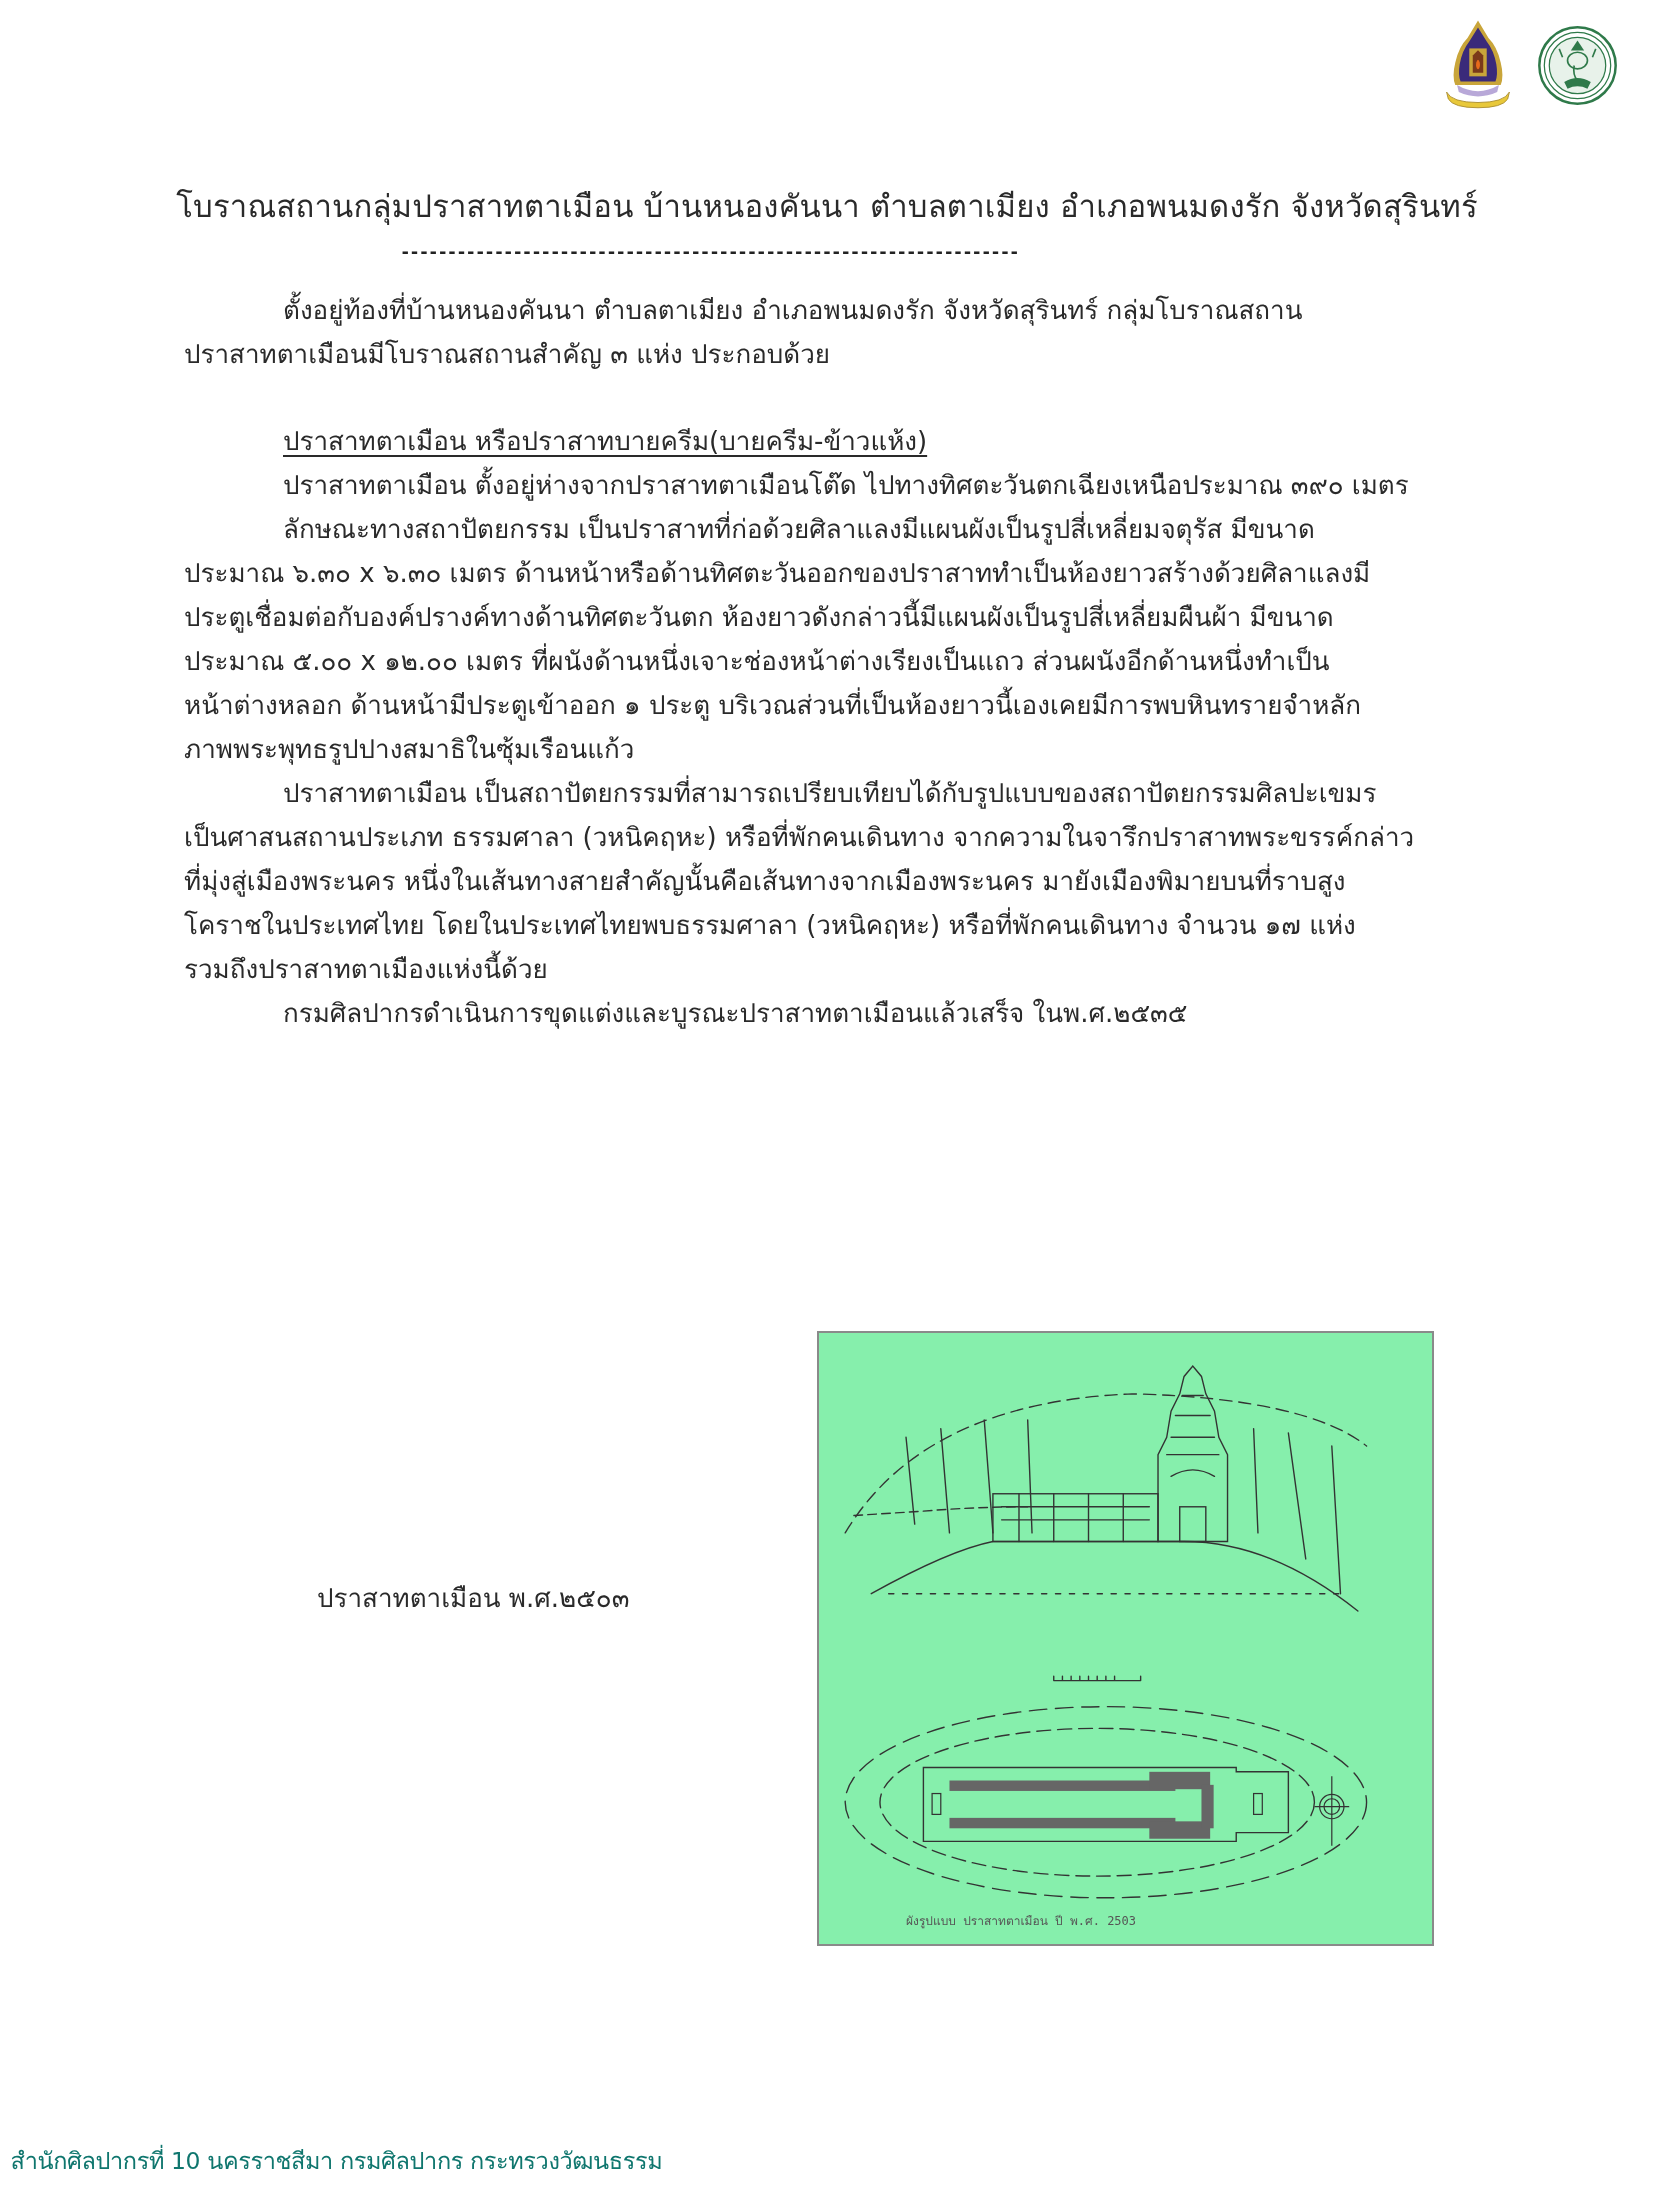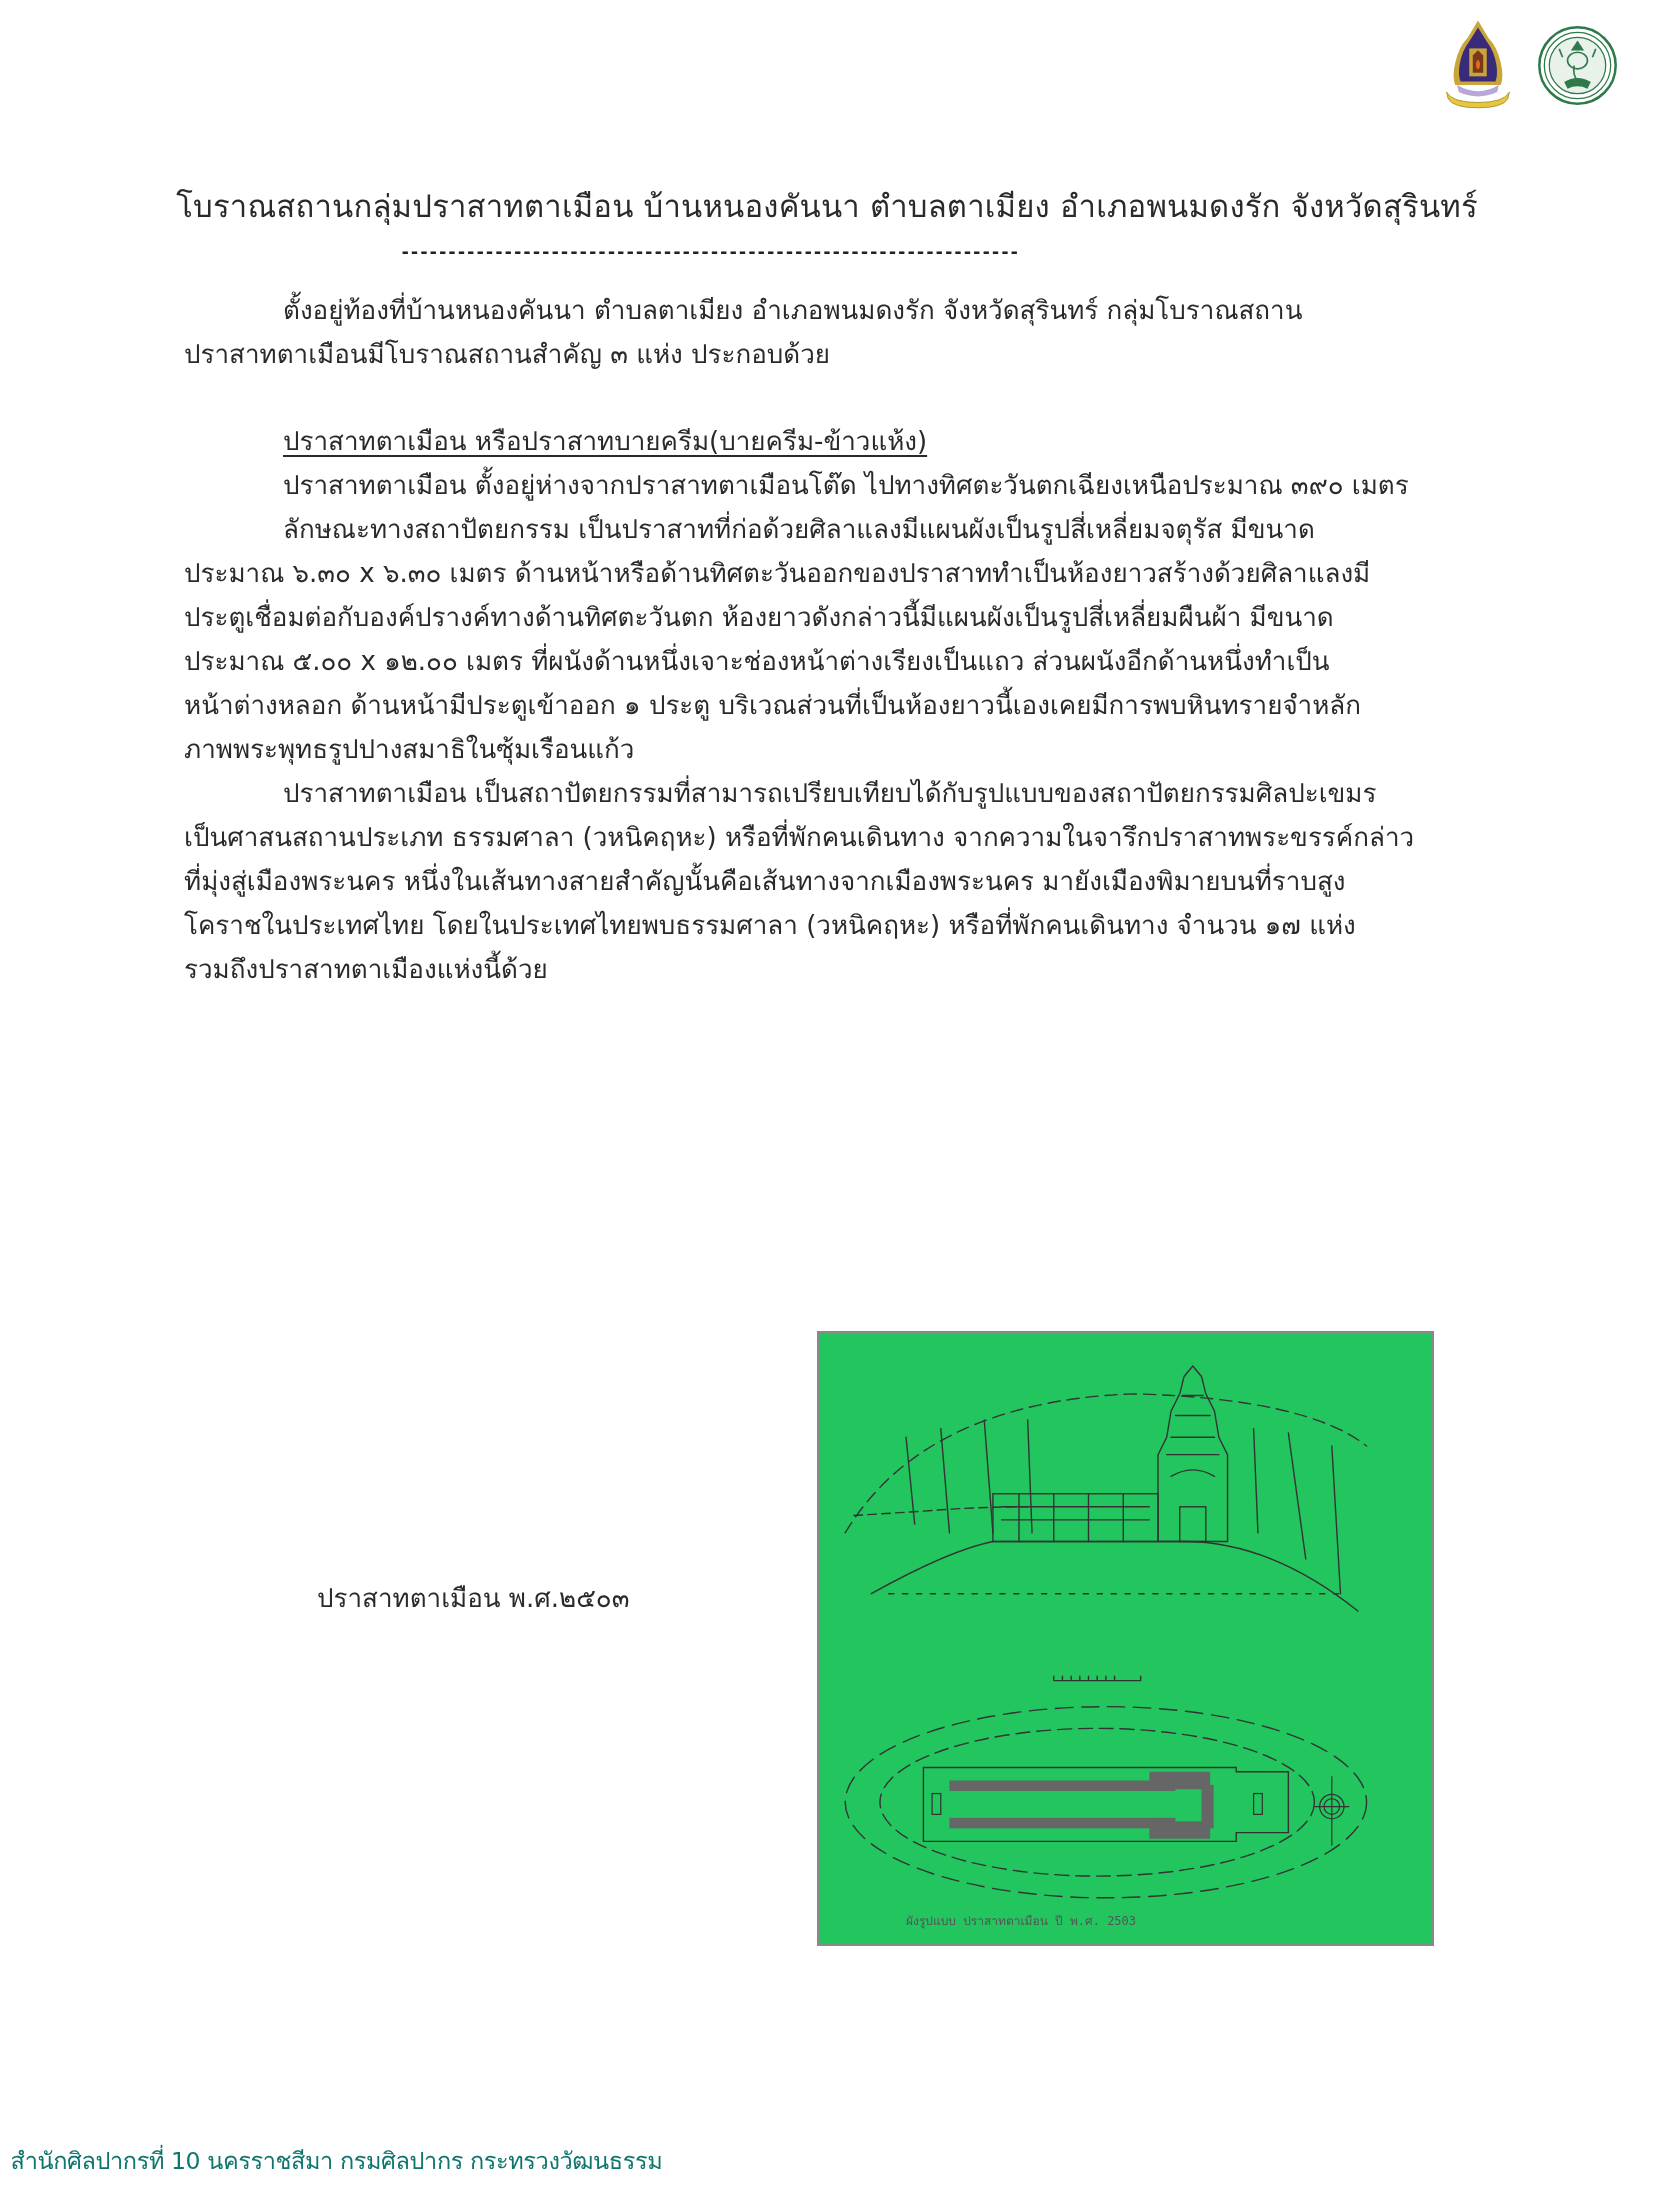--- a/index.html
+++ b/index.html
@@ -14,21 +14,21 @@
           font-family: "DejaVu Sans Mono", monospace; font-size: 17.4px; font-weight: bold;
           letter-spacing: -1.1px; white-space: nowrap; overflow: hidden; color: #222; }
   .body-text { position: absolute; left: 184px; top: 280px; width: 1321px;
                font-size: 26px; line-height: 44px; text-align: justify; margin-top: 8px; }
   .indent { text-indent: 99px; }
   .line { display: block; white-space: nowrap; }
   .gap { height: 43px; }
   .heading { display: block; margin-left: 99px; text-decoration: underline; text-underline-offset: 5.2px; }
   .caption { position: absolute; top: 1577px; left: 317px; font-size: 26px; }
   .figure { position: absolute; left: 817px; top: 1331px; width: 617px; height: 615px;
-            border: 2.6px solid #8a8a8a; background: #22c55e; box-sizing: border-box; }
+            border: 2.6px solid #8a8a8a; background: #86efac; box-sizing: border-box; }
   .figure svg { position: absolute; left: 0; top: 0; }
   .fig-caption { position: absolute; left: 87px; top: 578px; font-family: "DejaVu Sans Mono", monospace;
                  font-size: 12px; color: #555; }
   .footer { position: absolute; left: 10.4px; top: 2142px; font-size: 23.5px; color: #0f766e; letter-spacing: -0.4px; }
 </style>
 </head>
 <body>
 
 <div class="logos">
   <svg class="logo" viewBox="0 0 80 110">
@@ -65,20 +65,21 @@
   <span class="line">ประมาณ ๖.๓๐ x ๖.๓๐ เมตร ด้านหน้าหรือด้านทิศตะวันออกของปราสาททำเป็นห้องยาวสร้างด้วยศิลาแลงมี</span>
   <span class="line">ประตูเชื่อมต่อกับองค์ปรางค์ทางด้านทิศตะวันตก ห้องยาวดังกล่าวนี้มีแผนผังเป็นรูปสี่เหลี่ยมผืนผ้า  มีขนาด</span>
   <span class="line">ประมาณ ๕.๐๐ x ๑๒.๐๐ เมตร ที่ผนังด้านหนึ่งเจาะช่องหน้าต่างเรียงเป็นแถว ส่วนผนังอีกด้านหนึ่งทำเป็น</span>
   <span class="line">หน้าต่างหลอก ด้านหน้ามีประตูเข้าออก ๑ ประตู บริเวณส่วนที่เป็นห้องยาวนี้เองเคยมีการพบหินทรายจำหลัก</span>
   <span class="line">ภาพพระพุทธรูปปางสมาธิในซุ้มเรือนแก้ว</span>
   <span class="line indent">ปราสาทตาเมือน  เป็นสถาปัตยกรรมที่สามารถเปรียบเทียบได้กับรูปแบบของสถาปัตยกรรมศิลปะเขมร</span>
   <span class="line">เป็นศาสนสถานประเภท ธรรมศาลา (วหนิคฤหะ) หรือที่พักคนเดินทาง จากความในจารึกปราสาทพระขรรค์กล่าว</span>
   <span class="line">ที่มุ่งสู่เมืองพระนคร หนึ่งในเส้นทางสายสำคัญนั้นคือเส้นทางจากเมืองพระนคร มายังเมืองพิมายบนที่ราบสูง</span>
   <span class="line">โคราชในประเทศไทย โดยในประเทศไทยพบธรรมศาลา (วหนิคฤหะ) หรือที่พักคนเดินทาง จำนวน ๑๗ แห่ง</span>
   <span class="line">รวมถึงปราสาทตาเมืองแห่งนี้ด้วย</span>
+  <span class="line indent">กรมศิลปากรดำเนินการขุดแต่งและบูรณะปราสาทตาเมือนแล้วเสร็จ ในพ.ศ.๒๕๓๕</span>
 </div>
 
 <div class="caption">ปราสาทตาเมือน พ.ศ.๒๕๐๓</div>
 
 <div class="figure">
   <svg width="612" height="610" viewBox="0 0 704 702">
     <g fill="none" stroke="#333" stroke-width="1.6" stroke-linecap="round">
 
       <path d="M40 210 L120 205 Q180 200 240 200" stroke-dasharray="10 6"></path>
       <path d="M30 230 Q120 80 360 70 Q560 75 630 130" stroke-dasharray="14 8"></path>

